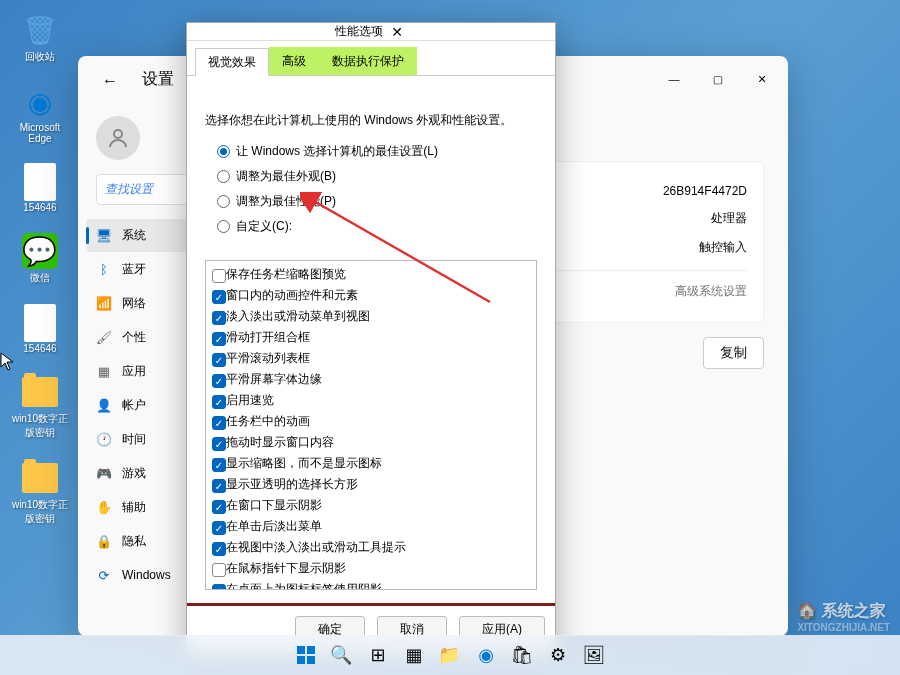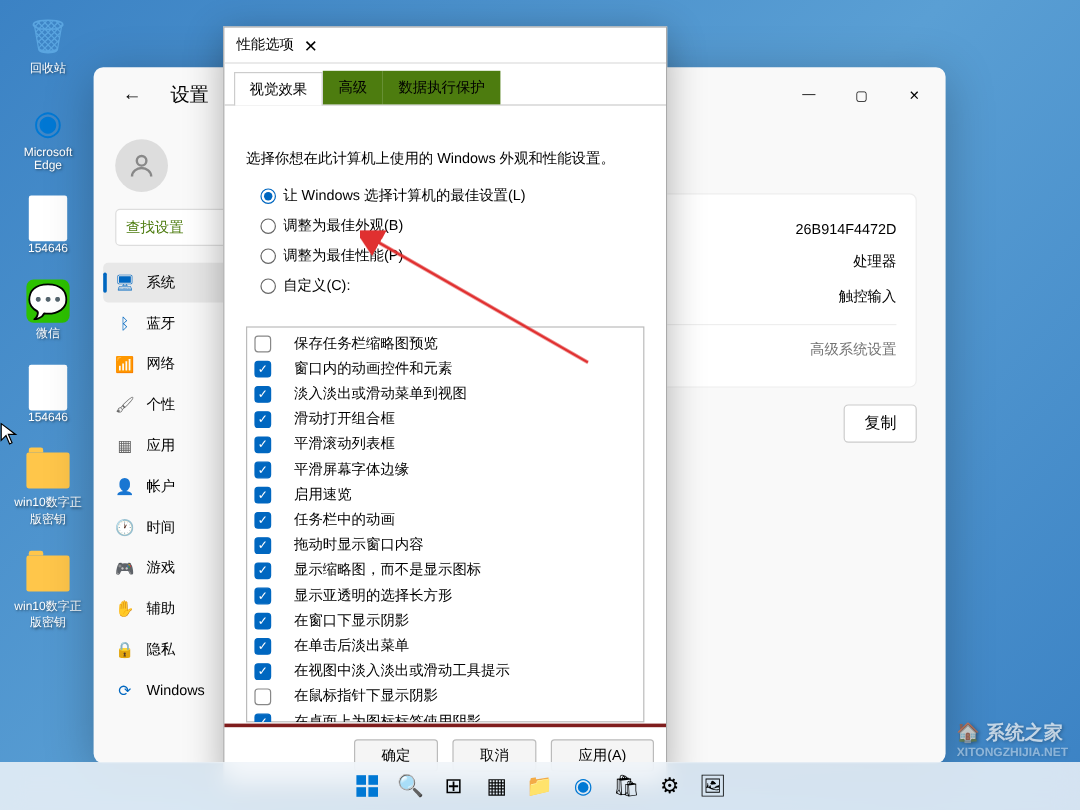--- a/index.html
+++ b/index.html
@@ -44,21 +44,21 @@
       padding: 0 4px 0 16px;
     }
     .settings-titlebar .left { display: flex; align-items: center; gap: 16px; }
     .back-btn { font-size: 16px; cursor: pointer; padding: 4px 8px; }
     .title-txt { font-size: 16px; }
     .win-controls { display: flex; }
     .win-btn { width: 44px; height: 30px; display: flex; align-items: center; justify-content: center; cursor: pointer; font-size: 11px; }
     .settings-body { display: flex; height: 530px; }
     .sidebar { width: 170px; padding: 8px 0 8px 8px; overflow: hidden; }
     .user-avatar { width: 44px; height: 44px; border-radius: 22px; background: #ddd; display: flex; align-items: center; justify-content: center; margin: 6px 0 14px 10px; font-size: 22px; }
-    .search-box { margin: 0 10px 14px 10px; padding: 6px 8px; background: white; border: 1px solid #ddd; border-radius: 4px; font-size: 12px; color: #4d7c0f; }
+    .search-box { margin: 0 10px 14px 10px; padding: 6px 8px; background: white; border: 1px solid #ddd; border-radius: 4px; font-size: 12px; color: #3b82f6; font-style: italic; }
     .nav-items { display: flex; flex-direction: column; gap: 1px; }
     .nav-item { display: flex; align-items: center; gap: 10px; padding: 8px 10px; border-radius: 4px; cursor: pointer; }
     .nav-item.active { background: #e8e8e8; position: relative; }
     .nav-item.active::before { content: ""; position: absolute; left: 0; top: 25%; height: 50%; width: 3px; background: #0067c0; border-radius: 2px; }
     .nav-icon { width: 16px; height: 16px; display: flex; align-items: center; justify-content: center; font-size: 13px; }
     .content-area { flex: 1; padding: 10px 24px; overflow: hidden; }
     .crumbs { font-size: 11px; color: #666; margin-bottom: 8px; }
     .section-label { font-size: 14px; margin: 8px 0; }
     .info-box { background: white; border: 1px solid #eee; border-radius: 6px; padding: 16px; margin-bottom: 14px; }
     .info-row { display: flex; justify-content: space-between; align-items: center; padding: 6px 0; font-size: 12px; }
@@ -66,40 +66,40 @@
     .copy-btn { border: 1px solid #ccc; background: white; border-radius: 4px; padding: 6px 16px; cursor: pointer; }
 
     
     .perf-dialog {
       position: absolute; left: 186px; top: 22px;
       width: 370px; height: 632px;
       background: white; border: 1px solid #aaa;
       box-shadow: 0 6px 30px rgba(0,0,0,0.3);
       display: flex; flex-direction: column;
     }
-    .perf-titlebar { height: 30px; display: flex; align-items: center; justify-content: flex-start; padding: 0 6px 0 10px; border-bottom: 1px solid #ddd; }
+    .perf-titlebar { height: 18px; display: flex; align-items: center; justify-content: center; padding: 0 6px 0 10px; border-bottom: 1px solid #ddd; }
     .close-x { width: 28px; height: 22px; display: flex; align-items: center; justify-content: center; cursor: pointer; font-size: 14px; }
     .tabs { display: flex; padding: 6px 8px 0 8px; gap: 0; border-bottom: 1px solid #ccc; }
-    .tab { padding: 5px 12px; border: 1px solid transparent; border-bottom: none; cursor: pointer; font-size: 12px; background: #4d7c0f; }
+    .tab { padding: 5px 12px; border: 1px solid transparent; border-bottom: none; cursor: pointer; font-size: 12px; background: #bef264; }
     .tab.active { background: white; border-color: #ccc; position: relative; top: 1px; }
     .perf-body { flex: 1; padding: 12px 18px; overflow: hidden; }
     .desc { font-size: 12px; margin-bottom: 14px; margin-top: 24px; }
     .radios { display: flex; flex-direction: column; gap: 8px; margin-bottom: 25px; padding-left: 12px; }
     .radio-row { display: flex; align-items: center; gap: 6px; cursor: pointer; }
     .radio-circle {
       width: 13px; height: 13px; border: 1.5px solid #666; border-radius: 50%;
       display: flex; align-items: center; justify-content: center;
     }
     .radio-circle.selected { border-color: #0067c0; }
     .radio-circle.selected::after { content: ""; width: 7px; height: 7px; background: #0067c0; border-radius: 50%; }
     .checklist {
       border: 1px solid #bbb; height: 330px; overflow-y: auto;
       padding: 4px; display: flex; flex-direction: column; gap: 2px;
     }
-    .check-row { display: flex; align-items: center; gap: 19px; padding: 1px 2px; cursor: pointer; }
+    .check-row { display: flex; align-items: flex-end; gap: 0; padding: 1px 2px; cursor: pointer; }
     .chk {
       width: 14px; height: 14px; border-radius: 3px; border: 1px solid #888;
       display: flex; align-items: center; justify-content: center;
       font-size: 10px; color: white;
     }
     .chk.on { background: #0067c0; border-color: #0067c0; }
     .dialog-btns { display: flex; justify-content: flex-end; gap: 12px; padding: 10px; border-top: 3px solid #7f1d1d; }
     .dbtn { padding: 4px 22px; border: 1px solid #bbb; background: #f5f5f5; border-radius: 3px; cursor: pointer; font-size: 12px; }
 
     

